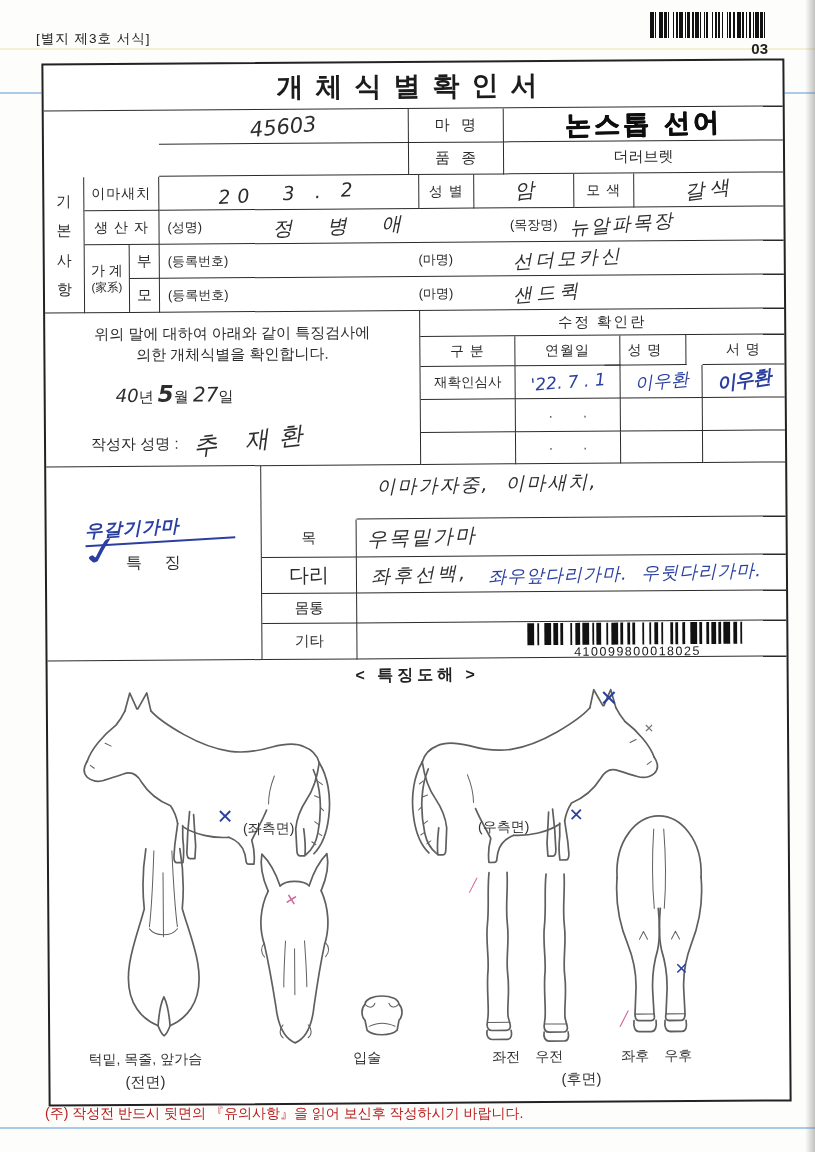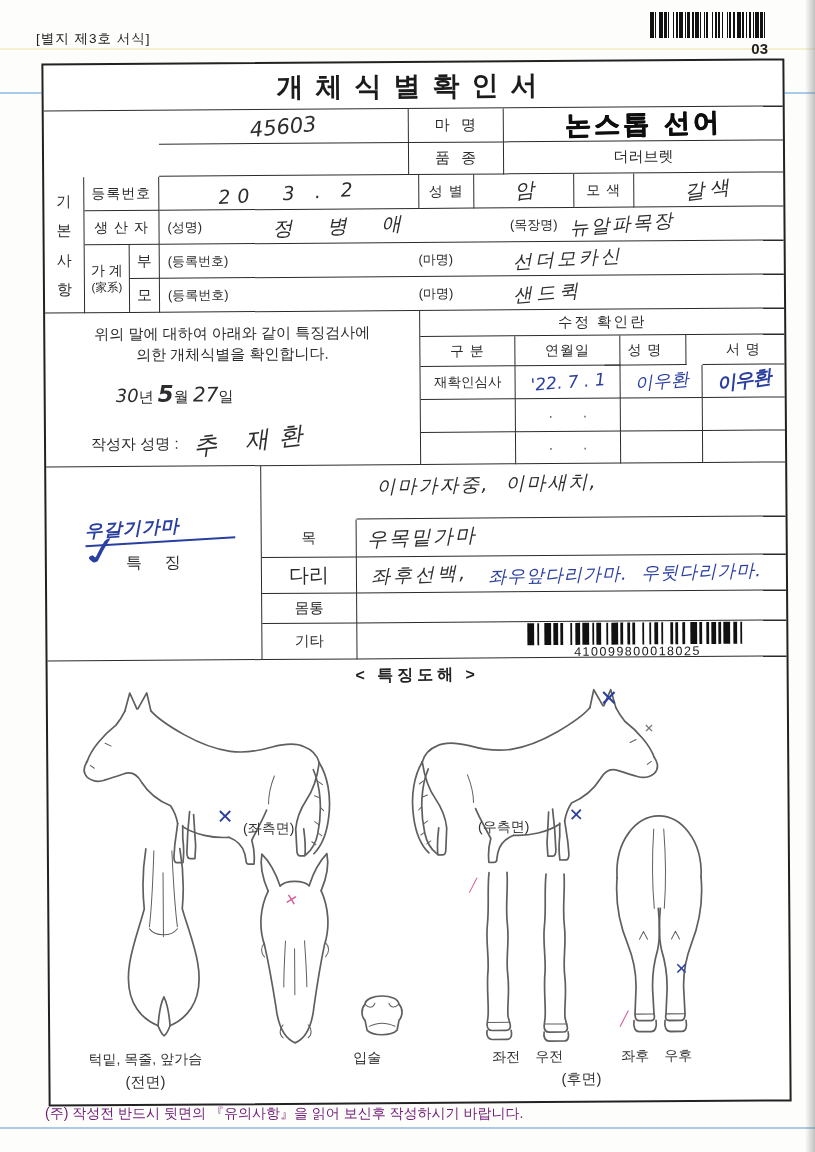--- a/index.html
+++ b/index.html
@@ -122,21 +122,21 @@
     <div class="cell noR center" style="left:460px;top:46px;width:279px;height:34px;">
       <span class="hand marker">논스톱 선어</span>
     </div>
     <div class="cell center" style="left:115px;top:80px;width:250px;height:32px;"></div>
     <div class="cell center lbl" style="left:365px;top:80px;width:95px;height:32px;">품  종</div>
     <div class="cell noR center" style="left:460px;top:80px;width:279px;height:32px;">더러브렛</div>
 
     <div class="cell center" style="left:0;top:112px;width:40px;height:136px;">
       <div style="width:18px;text-align:center;line-height:1.95;font-size:15px;">기 본 사 항</div>
     </div>
-    <div class="cell center lbl" style="left:40px;top:112px;width:75px;height:34px;font-size:14px;">등록번호</div>
+    <div class="cell center lbl" style="left:40px;top:112px;width:75px;height:34px;font-size:14px;">이마새치</div>
     <div class="cell center" style="left:115px;top:112px;width:260px;height:34px;">
       <span class="hand pre" style="font-size:19px;letter-spacing:7px;transform:rotate(-3deg);">20  3 . 2</span>
     </div>
     <div class="cell center lbl" style="left:375px;top:112px;width:55px;height:34px;font-size:14px;">성 별</div>
     <div class="cell center" style="left:430px;top:112px;width:100px;height:34px;">
       <span class="hand" style="font-size:20px;transform:rotate(-6deg);">암</span>
     </div>
     <div class="cell center lbl" style="left:530px;top:112px;width:60px;height:34px;font-size:14px;">모 색</div>
     <div class="cell noR center" style="left:590px;top:112px;width:149px;height:34px;">
       <span class="hand" style="font-size:20px;letter-spacing:5px;transform:rotate(-7deg);">갈색</span>
@@ -166,21 +166,21 @@
     <div class="cell noR" style="left:115px;top:214px;width:624px;height:34px;">
       <span class="small" style="margin-left:8px;">(등록번호)</span>
       <span class="small" style="margin-left:190px;">(마명)</span>
       <span class="hand" style="margin-left:60px;font-size:19px;letter-spacing:4px;transform:rotate(-4deg);">샌드퀵</span>
     </div>
 
     <div class="cell" style="left:0;top:248px;width:375px;height:154px;display:block;">
       <div style="text-align:center;margin-top:12px;font-size:15px;">위의 말에 대하여 아래와 같이 특징검사에</div>
       <div style="text-align:center;font-size:15px;margin-top:2px;">의한 개체식별을 확인합니다.</div>
       <div style="margin:16px 0 0 70px;font-size:15px;">
-        <span class="hand" style="font-size:18px;">30</span><span>년</span>
+        <span class="hand" style="font-size:18px;">40</span><span>년</span>
         <span class="hand" style="font-size:23px;font-weight:bold;">5</span><span>월</span>
         <span class="hand" style="font-size:20px;">27</span><span>일</span>
       </div>
       <div style="margin:18px 0 0 45px;font-size:15px;">
         <span>작성자 성명 :</span>
         <span class="hand" style="font-size:24px;letter-spacing:10px;display:inline-block;transform:rotate(-6deg);margin-left:10px;">추 재환</span>
       </div>
     </div>
     <div class="cell noR center" style="left:375px;top:248px;width:364px;height:26px;font-size:14.5px;letter-spacing:2px;">수정 확인란</div>
     <div class="cell center lbl" style="left:375px;top:274px;width:95px;height:30px;font-size:14px;">구 분</div>
@@ -376,14 +376,14 @@
     <div class="xmark" style="left:168px;top:742px;font-size:20px;">✕</div>
     <div class="xmark" style="left:552px;top:626px;font-size:22px;">✕</div>
     <div class="abs" style="left:596px;top:660px;font-size:12px;color:#777;">✕</div>
     <div class="xmark" style="left:520px;top:744px;font-size:18px;">✕</div>
     <div class="xmark" style="left:625px;top:900px;font-size:16px;">✕</div>
     <div class="pinkmark" style="left:236px;top:828px;font-size:15px;transform:rotate(14deg);">✕</div>
     <div class="pinkmark" style="left:420px;top:816px;font-size:13px;">╱</div>
     <div class="pinkmark" style="left:570px;top:950px;font-size:14px;">╱</div>
   </div>
 
-  <div class="abs" style="left:45px;top:1105px;font-size:14px;color:#701a75;">(주) 작성전 반드시 뒷면의 『유의사항』을 읽어 보신후 작성하시기 바랍니다.</div>
+  <div class="abs" style="left:45px;top:1105px;font-size:14px;color:#b91c1c;">(주) 작성전 반드시 뒷면의 『유의사항』을 읽어 보신후 작성하시기 바랍니다.</div>
 </div>
 
 </body></html>

